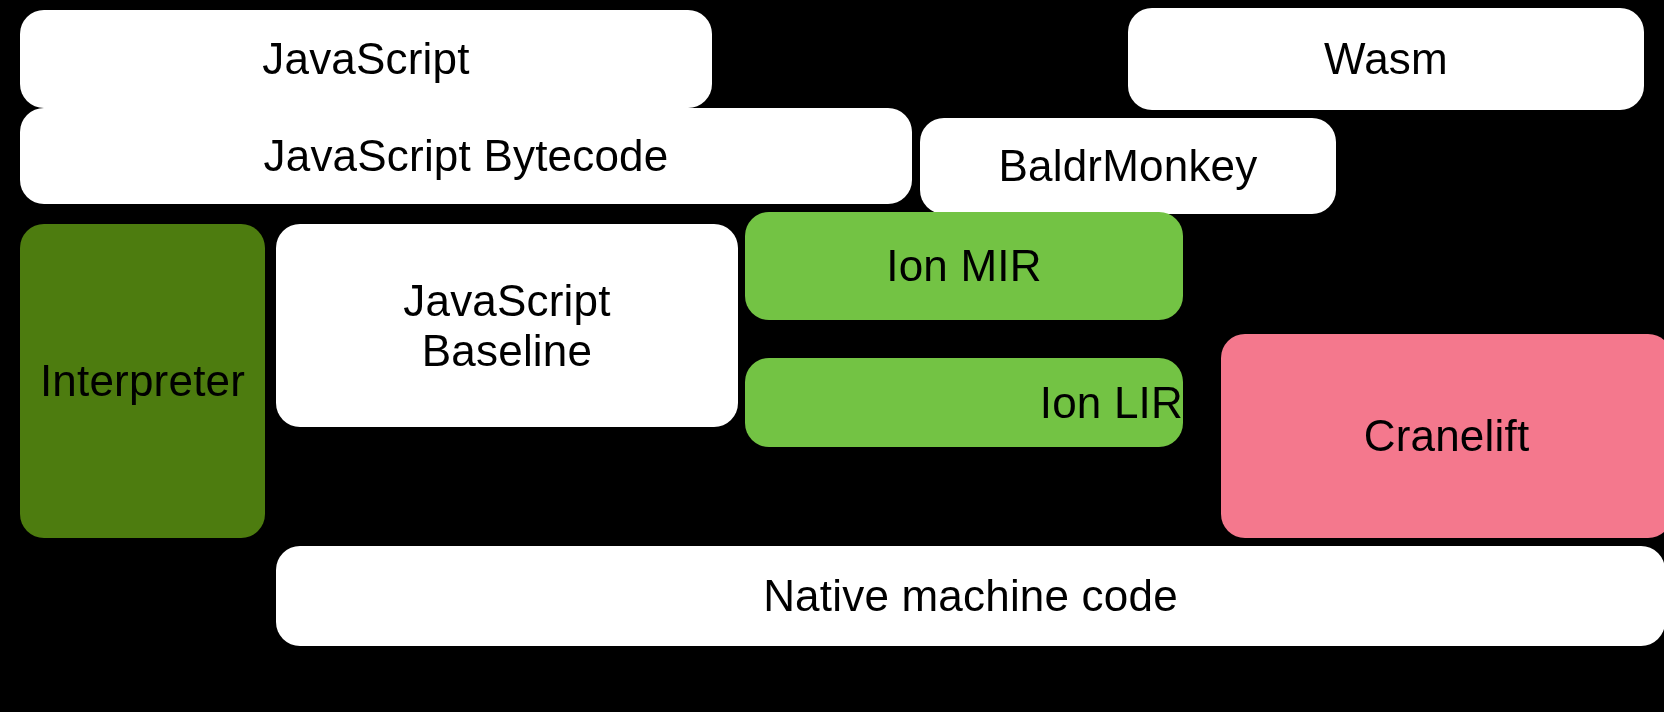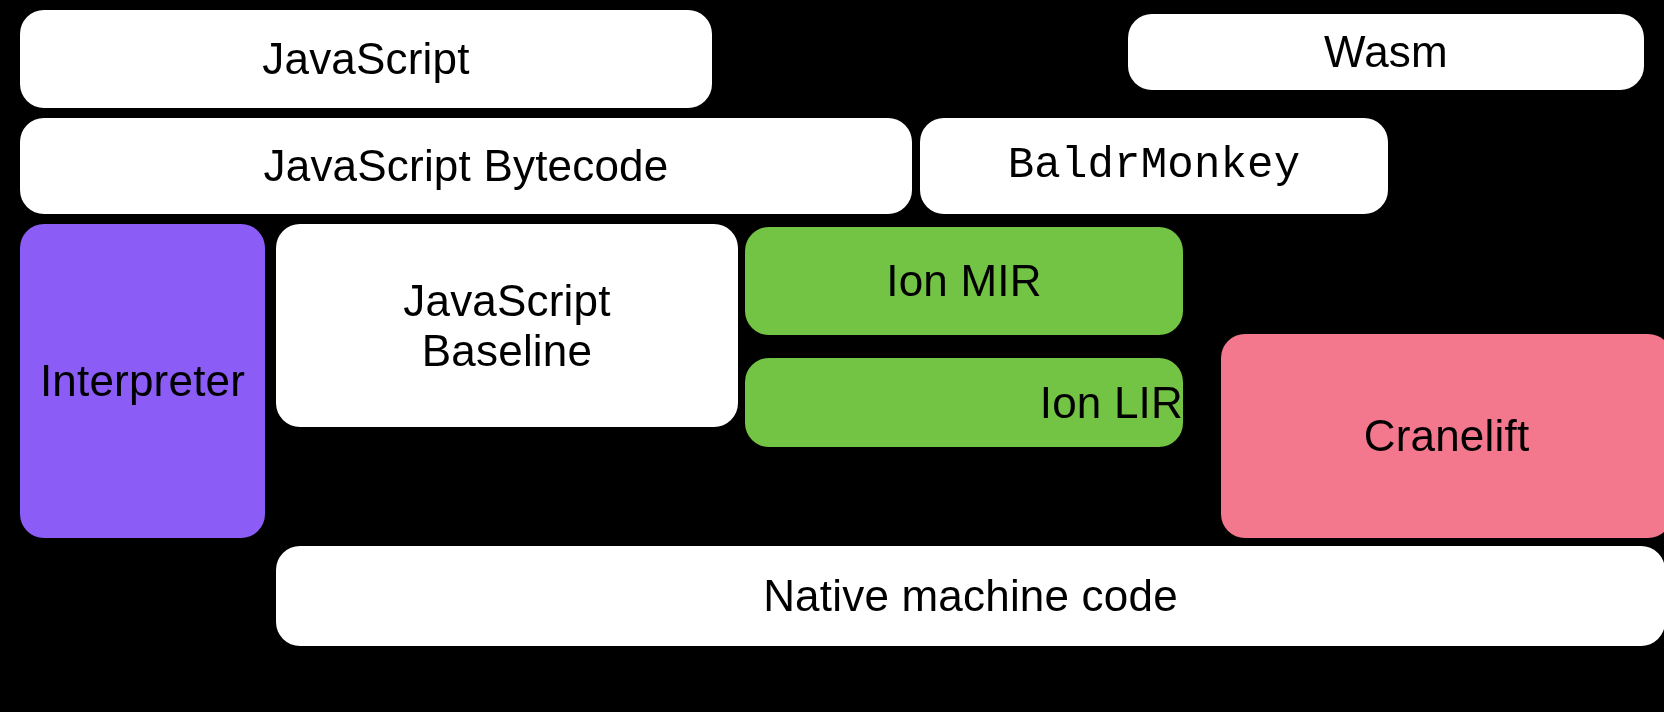--- a/index.html
+++ b/index.html
@@ -25,54 +25,54 @@
     border-radius: 24px;
     color: #000000;
     font-size: 44px;
     font-weight: 400;
     line-height: 1.12;
     letter-spacing: 0.2px;
     white-space: pre-line;
     font-family: "Liberation Sans", sans-serif;
   }
   .fill-white { background: #ffffff; }
-  .fill-gray  { background: #8b5cf6; }
+  .fill-gray  { background: #4d7c0f; }
   .fill-green { background: #73c344; }
   .fill-pink  { background: #f4788d; }
   .label { pointer-events: none; }
 </style>
 </head>
 <body>
 
 <div id="stack">
 
   <div class="node fill-white" style="left:20px; top:10px; width:692px; height:98px;">
     <span class="label">JavaScript</span>
   </div>
-  <div class="node fill-white" style="left:1128px; top:14px; width:516px; height:76px;">
+  <div class="node fill-white" style="left:1128px; top:8px; width:516px; height:102px;">
     <span class="label">Wasm</span>
   </div>
 
-  <div class="node fill-white" style="left:20px; top:118px; width:892px; height:96px;">
+  <div class="node fill-white" style="left:20px; top:108px; width:892px; height:96px;">
     <span class="label">JavaScript Bytecode</span>
   </div>
-  <div class="node fill-white" style="left:920px; top:118px; width:468px; height:96px;font-family:Liberation Mono, monospace;">
+  <div class="node fill-white" style="left:920px; top:118px; width:416px; height:96px;">
     <span class="label">BaldrMonkey</span>
   </div>
 
   <div class="node fill-gray" style="left:20px; top:224px; width:245px; height:314px;">
     <span class="label">Interpreter</span>
   </div>
 
   <div class="node fill-white" style="left:276px; top:224px; width:462px; height:203px;">
     <span class="label">JavaScript
 Baseline</span>
   </div>
 
-  <div class="node fill-green" style="left:745px; top:227px; width:438px; height:108px;">
+  <div class="node fill-green" style="left:745px; top:212px; width:438px; height:108px;">
     <span class="label">Ion MIR</span>
   </div>
   <div class="node fill-green" style="left:745px; top:358px; width:438px; height:89px;justify-content:flex-end;">
     <span class="label">Ion LIR</span>
   </div>
 
   <div class="node fill-pink" style="left:1221px; top:334px; width:451px; height:204px;">
     <span class="label">Cranelift</span>
   </div>
 

